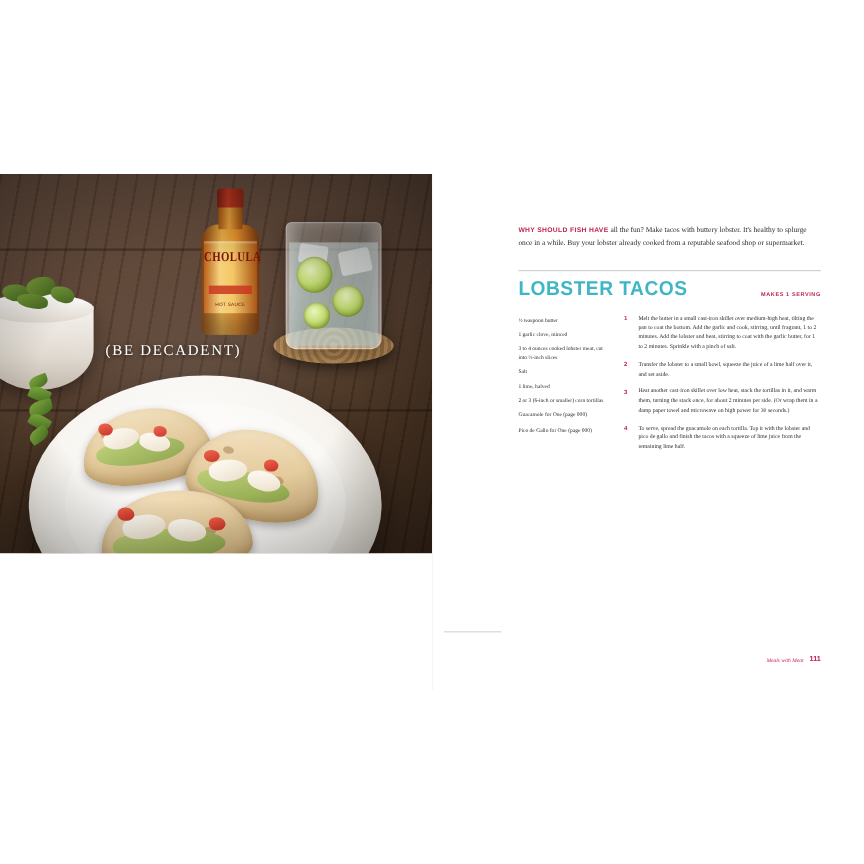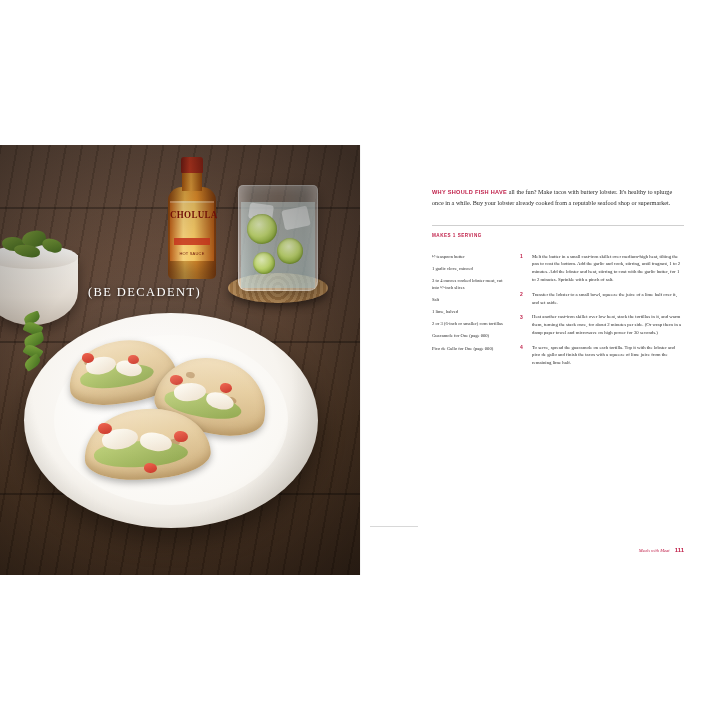--- a/index.html
+++ b/index.html
@@ -20,21 +20,21 @@
     width: 720px;
     height: 430px;
     background: #ffffff;
     display: flex;
   }
 
   
   .photo-page {
     position: relative;
     width: 360px;
-    height: 430px;
+    height: 316px;
     overflow: hidden;
     background: #5a4335;
   }
   
   .wood {
     position: absolute;
     inset: 0;
     background:
       repeating-linear-gradient(100deg,
         rgba(0,0,0,0.12) 0px, rgba(0,0,0,0.12) 2px,
@@ -475,20 +475,21 @@
   <div class="recipe-page">
     <div class="gutter-line"></div>
     <div class="bottom-hair"></div>
 
     <div class="recipe-inner">
       <p class="intro"><span class="lead">WHY SHOULD FISH HAVE</span><span> all the fun? Make tacos with buttery lobster. It's healthy to splurge once in a while. Buy your lobster already cooked from a reputable seafood shop or supermarket.</span></p>
 
       <div class="rule"></div>
 
       <div class="title-row">
+        <div class="recipe-title">LOBSTER TACOS</div>
         <div class="servings">MAKES 1 SERVING</div>
       </div>
 
       <div class="cols">
         <div class="ingredients">
           <ul>
             <li>½ teaspoon butter</li>
             <li>1 garlic clove, minced</li>
             <li>3 to 4 ounces cooked lobster meat, cut into ½-inch slices</li>
             <li>Salt</li>

